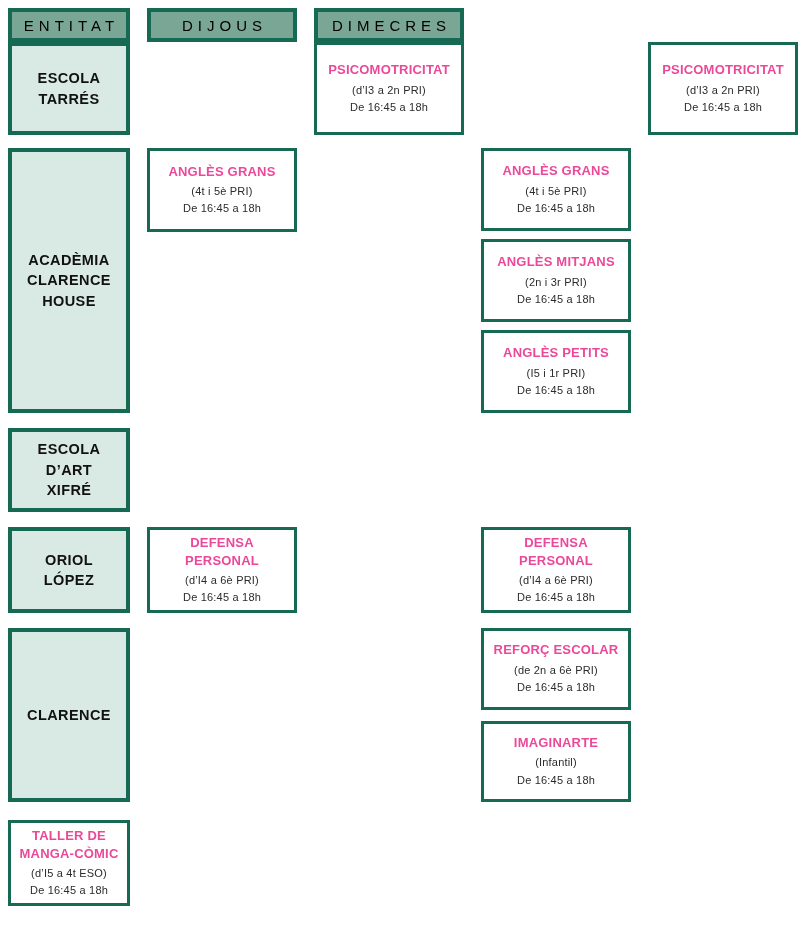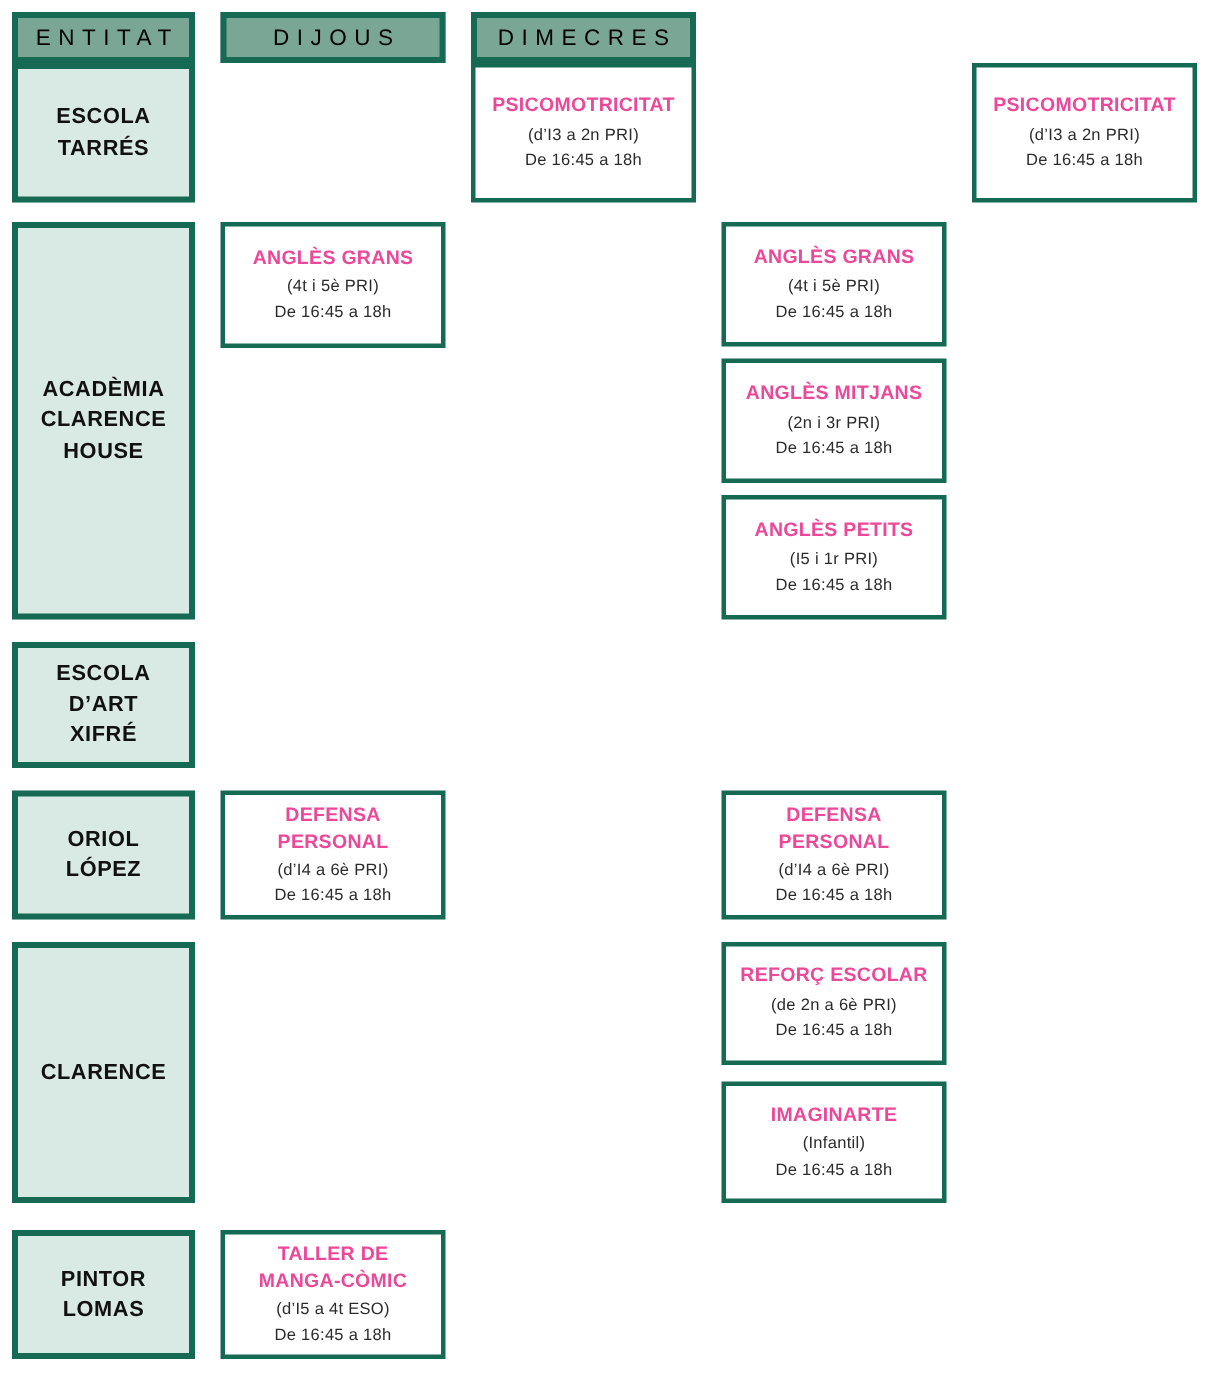--- a/index.html
+++ b/index.html
@@ -169,22 +169,20 @@
       <div class="activity">
         <div class="activity-title">IMAGINARTE</div>
         <div class="activity-sub">(Infantil)</div>
         <div class="activity-sub">De 16:45 a 18h</div>
       </div>
     </div>
     <div class="day-cell"></div>
   </div>
 
   <div class="grid row r6">
-    <div class="entity-box">PINTOR
-LOMAS</div>
     <div class="day-cell">
       <div class="activity">
         <div class="activity-title">TALLER DE
 MANGA-CÒMIC</div>
         <div class="activity-sub">(d’I5 a 4t ESO)</div>
         <div class="activity-sub">De 16:45 a 18h</div>
       </div>
     </div>
     <div class="day-cell"></div>
     <div class="day-cell"></div>

